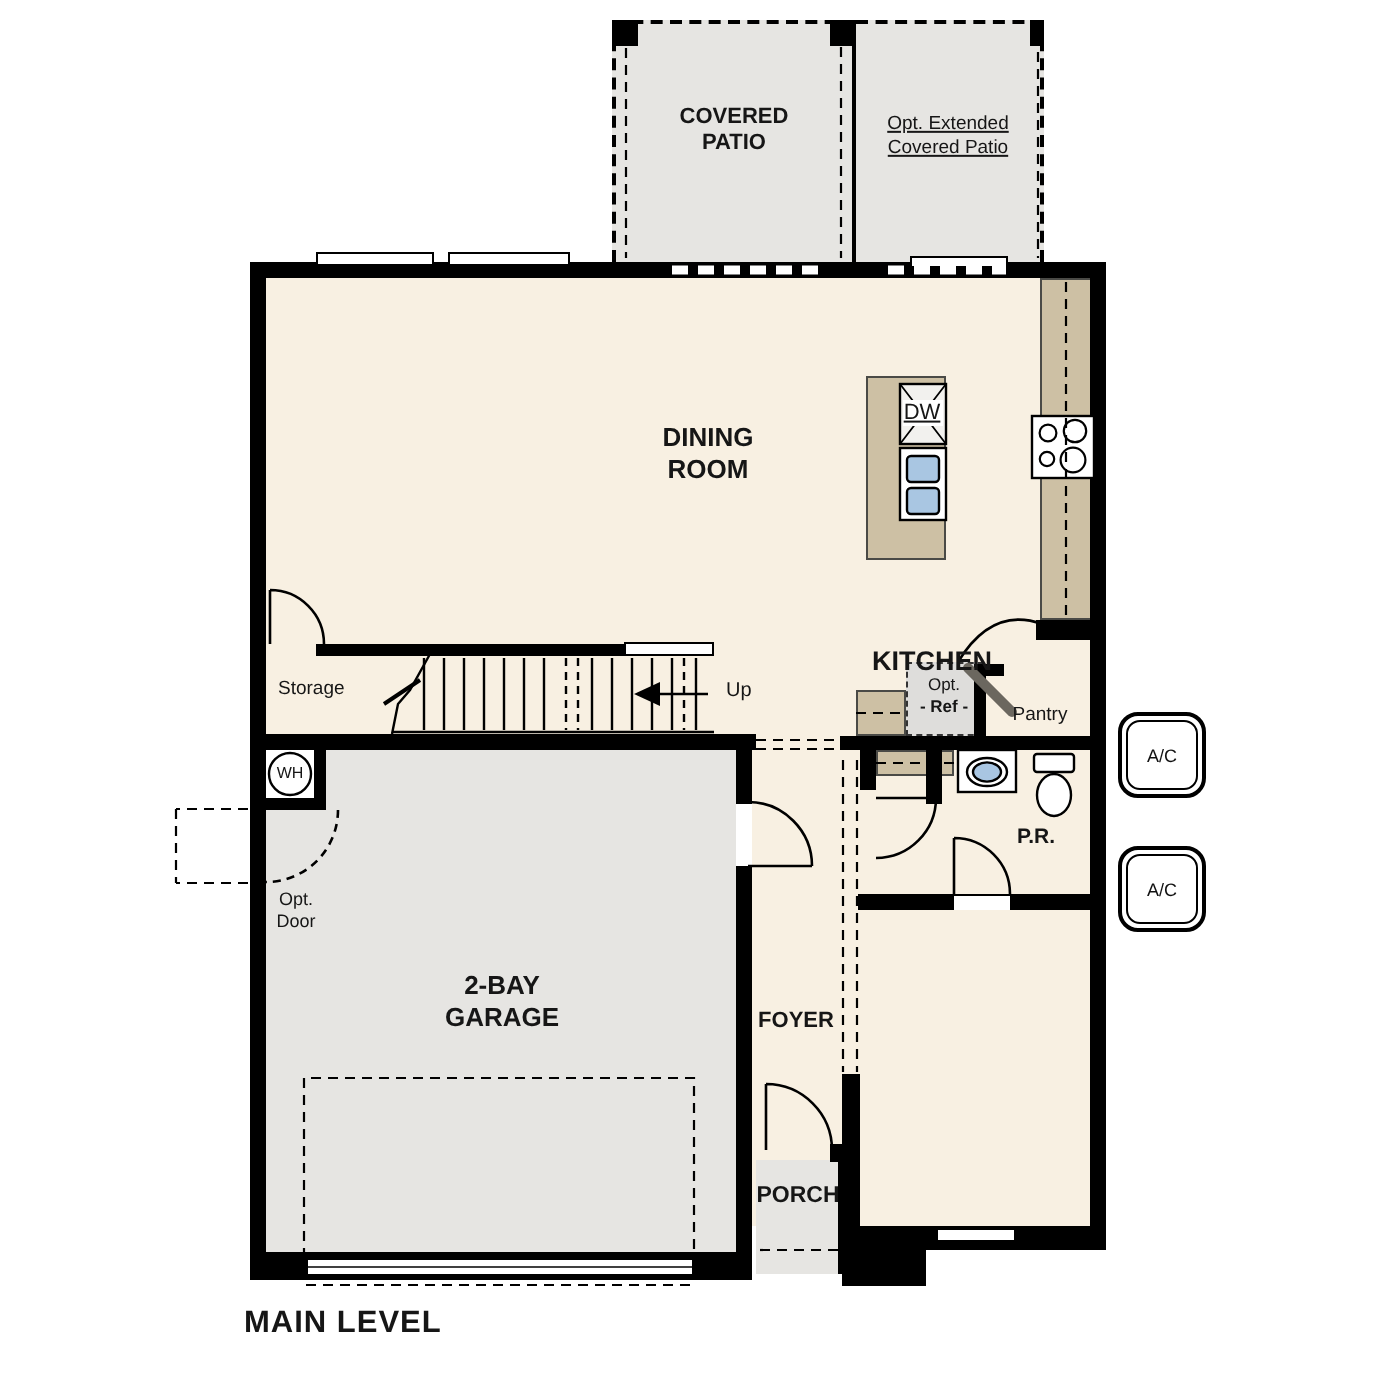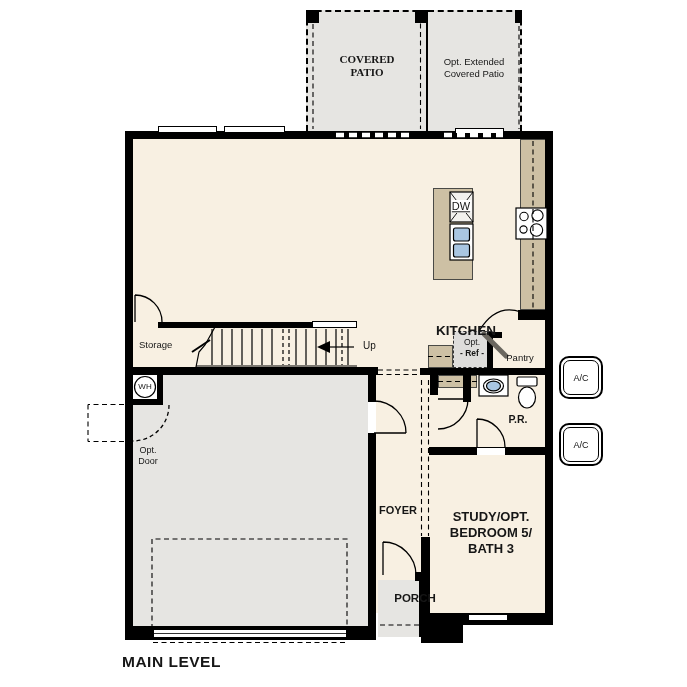--- a/index.html
+++ b/index.html
@@ -137,30 +137,31 @@
     </g>
   </svg>
 
   <div class="ac" style="left:559px;top:356px;">
     <div class="inner">A/C</div>
   </div>
   <div class="ac" style="left:559px;top:423px;">
     <div class="inner">A/C</div>
   </div>
 
-  <div class="lbl b" style="left:367px;top:66px;width:64px;font-size:11px;font-family:Liberation Serif, serif;">COVERED PATIO</div>
-  <div class="lbl" style="left:474px;top:68px;width:88px;font-size:9.5px;">Opt. Extended Covered Patio</div>
+  <div class="lbl b" style="left:367px;top:66px;width:64px;font-size:11px;">COVERED PATIO</div>
+  <div class="lbl" style="left:474px;top:68px;width:88px;font-size:9.5px;text-decoration:underline;">Opt. Extended Covered Patio</div>
+  <div class="lbl b" style="left:354px;top:227px;width:72px;font-size:13px;">DINING ROOM</div>
   <div class="lbl b" style="left:466px;top:295px;width:100px;font-size:13.5px;margin-top:36px;">KITCHEN</div>
   <div class="lbl-left" style="left:139px;top:340px;font-size:9.5px;">Storage</div>
   <div class="lbl-left" style="left:363px;top:340px;font-size:10px;">Up</div>
   <div class="lbl" style="left:461px;top:207px;font-size:11px;text-decoration:underline;">DW</div>
   <div class="lbl" style="left:145px;top:387px;font-size:8px;">WH</div>
   <div class="lbl" style="left:472px;top:342px;font-size:8.5px;">Opt.</div>
   <div class="lbl" style="left:472px;top:353px;font-size:8.5px;font-weight:bold;">- Ref -</div>
   <div class="lbl" style="left:520px;top:358px;font-size:9.5px;">Pantry</div>
   <div class="lbl b" style="left:518px;top:419px;font-size:10.5px;text-align:right;">P.R.</div>
   <div class="lbl" style="left:148px;top:450px;font-size:9px;">Opt.</div>
   <div class="lbl" style="left:148px;top:461px;font-size:9px;text-align:right;">Door</div>
+  <div class="lbl b" style="left:251px;top:501px;width:85px;font-size:13px;">2-BAY GARAGE</div>
   <div class="lbl b" style="left:398px;top:511px;font-size:11px;">FOYER</div>
-  <div class="lbl b" style="left:399px;top:598px;font-size:11.5px;margin-left:16px;">PORCH</div>
-  <div class="lbl b" style="left:491px;top:533px;width:120px;font-size:13px;">STUDY/OPT. BEDROOM 5/ BATH 3</div>
+  <div class="lbl b" style="left:399px;top:598px;font-size:11.5px;">PORCH</div>
   <div class="lbl-left b" style="left:122px;top:653px;font-size:15.5px;letter-spacing:0.5px;">MAIN LEVEL</div>
 </div>
 
 </body></html>

